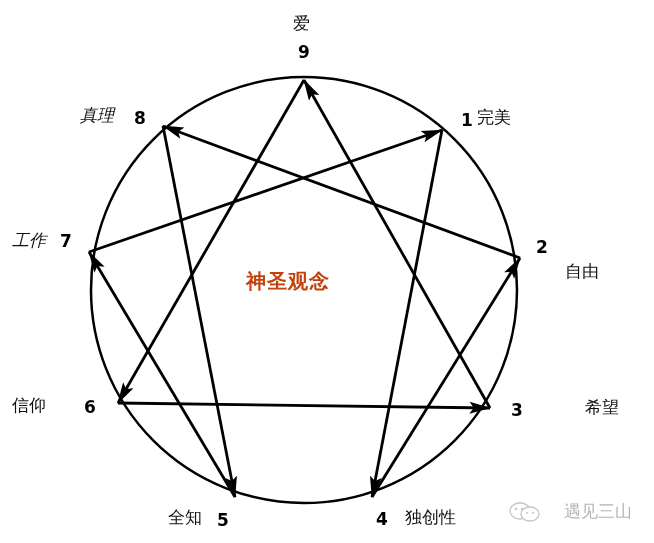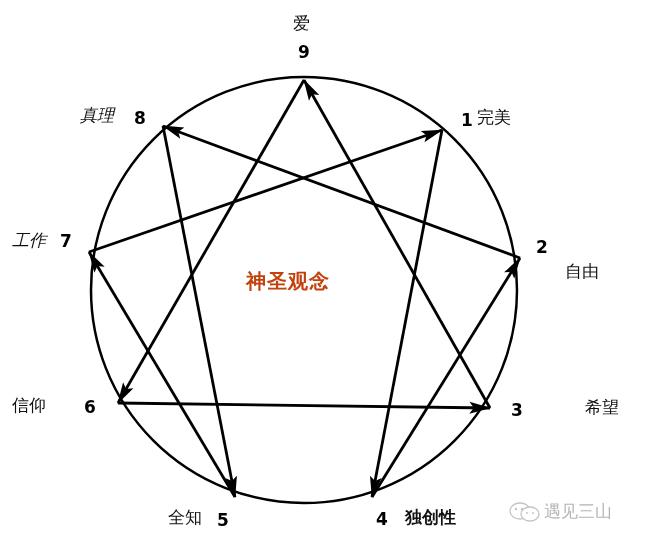--- a/index.html
+++ b/index.html
@@ -1,21 +1,21 @@
 <!DOCTYPE html>
 <html><head>
 <meta charset="utf-8">
 <style>
   html, body { margin: 0; padding: 0; background: #ffffff; }
   body { width: 654px; height: 543px; position: relative; overflow: hidden; font-family: "DejaVu Sans", sans-serif; }
   #diagram { position: absolute; left: 0; top: 0; }
   .label { position: absolute; font-family: "DejaVu Sans", sans-serif; font-size: 17px; color: #111; white-space: nowrap; }
   .num { position: absolute; font-family: "DejaVu Sans", sans-serif; font-weight: bold; font-size: 17px; color: #000; }
   .center-title { position: absolute; left: 246px; top: 268px; font-family: "DejaVu Sans", sans-serif; font-weight: bold; font-size: 20px; color: #c2410c; letter-spacing: 1px; }
-  .watermark { position: absolute; left: 508px; top: 500px; display: flex; align-items: center; gap: 2px; color: #b5b5b5; font-family: "DejaVu Sans", sans-serif; font-size: 17px; }
+  .watermark { position: absolute; left: 508px; top: 500px; display: flex; align-items: center; gap: 22px; color: #b5b5b5; font-family: "DejaVu Sans", sans-serif; font-size: 17px; }
   .wm-icon { width: 34px; height: 22px; }
 </style>
 </head>
 <body>
 
 <svg id="diagram" width="654" height="543" viewBox="0 0 654 543">
   <defs>
     <marker id="ah" viewBox="0 0 10 10" refX="9.5" refY="5" markerWidth="9" markerHeight="9" orient="auto" markerUnits="userSpaceOnUse">
       <path d="M0,1.5 L10,5 L0,8.5 Z" fill="#000"></path>
     </marker>
@@ -42,21 +42,21 @@
 <span class="num" style="left:461px; top:110px;">1</span>
 <span class="label" style="left:477px; top:106px;">完美</span>
 
 <span class="num" style="left:536px; top:237px;">2</span>
 <span class="label" style="left:565px; top:232px;margin-top:28px;">自由</span>
 
 <span class="num" style="left:511px; top:400px;">3</span>
 <span class="label" style="left:540px; top:396px;margin-left:45px;">希望</span>
 
 <span class="num" style="left:376px; top:509px;">4</span>
-<span class="label" style="left:405px; top:506px;font-weight:bold;">独创性</span>
+<span class="label" style="left:405px; top:506px;">独创性</span>
 
 <span class="label" style="left:160px; top:506px;margin-left:8px;">全知</span>
 <span class="num" style="left:217px; top:510px;">5</span>
 
 <span class="label" style="left:12px; top:394px;">信仰</span>
 <span class="num" style="left:84px; top:397px;">6</span>
 
 <span class="label" style="left:12px; top:229px;font-style:italic;">工作</span>
 <span class="num" style="left:60px; top:231px;">7</span>
 

